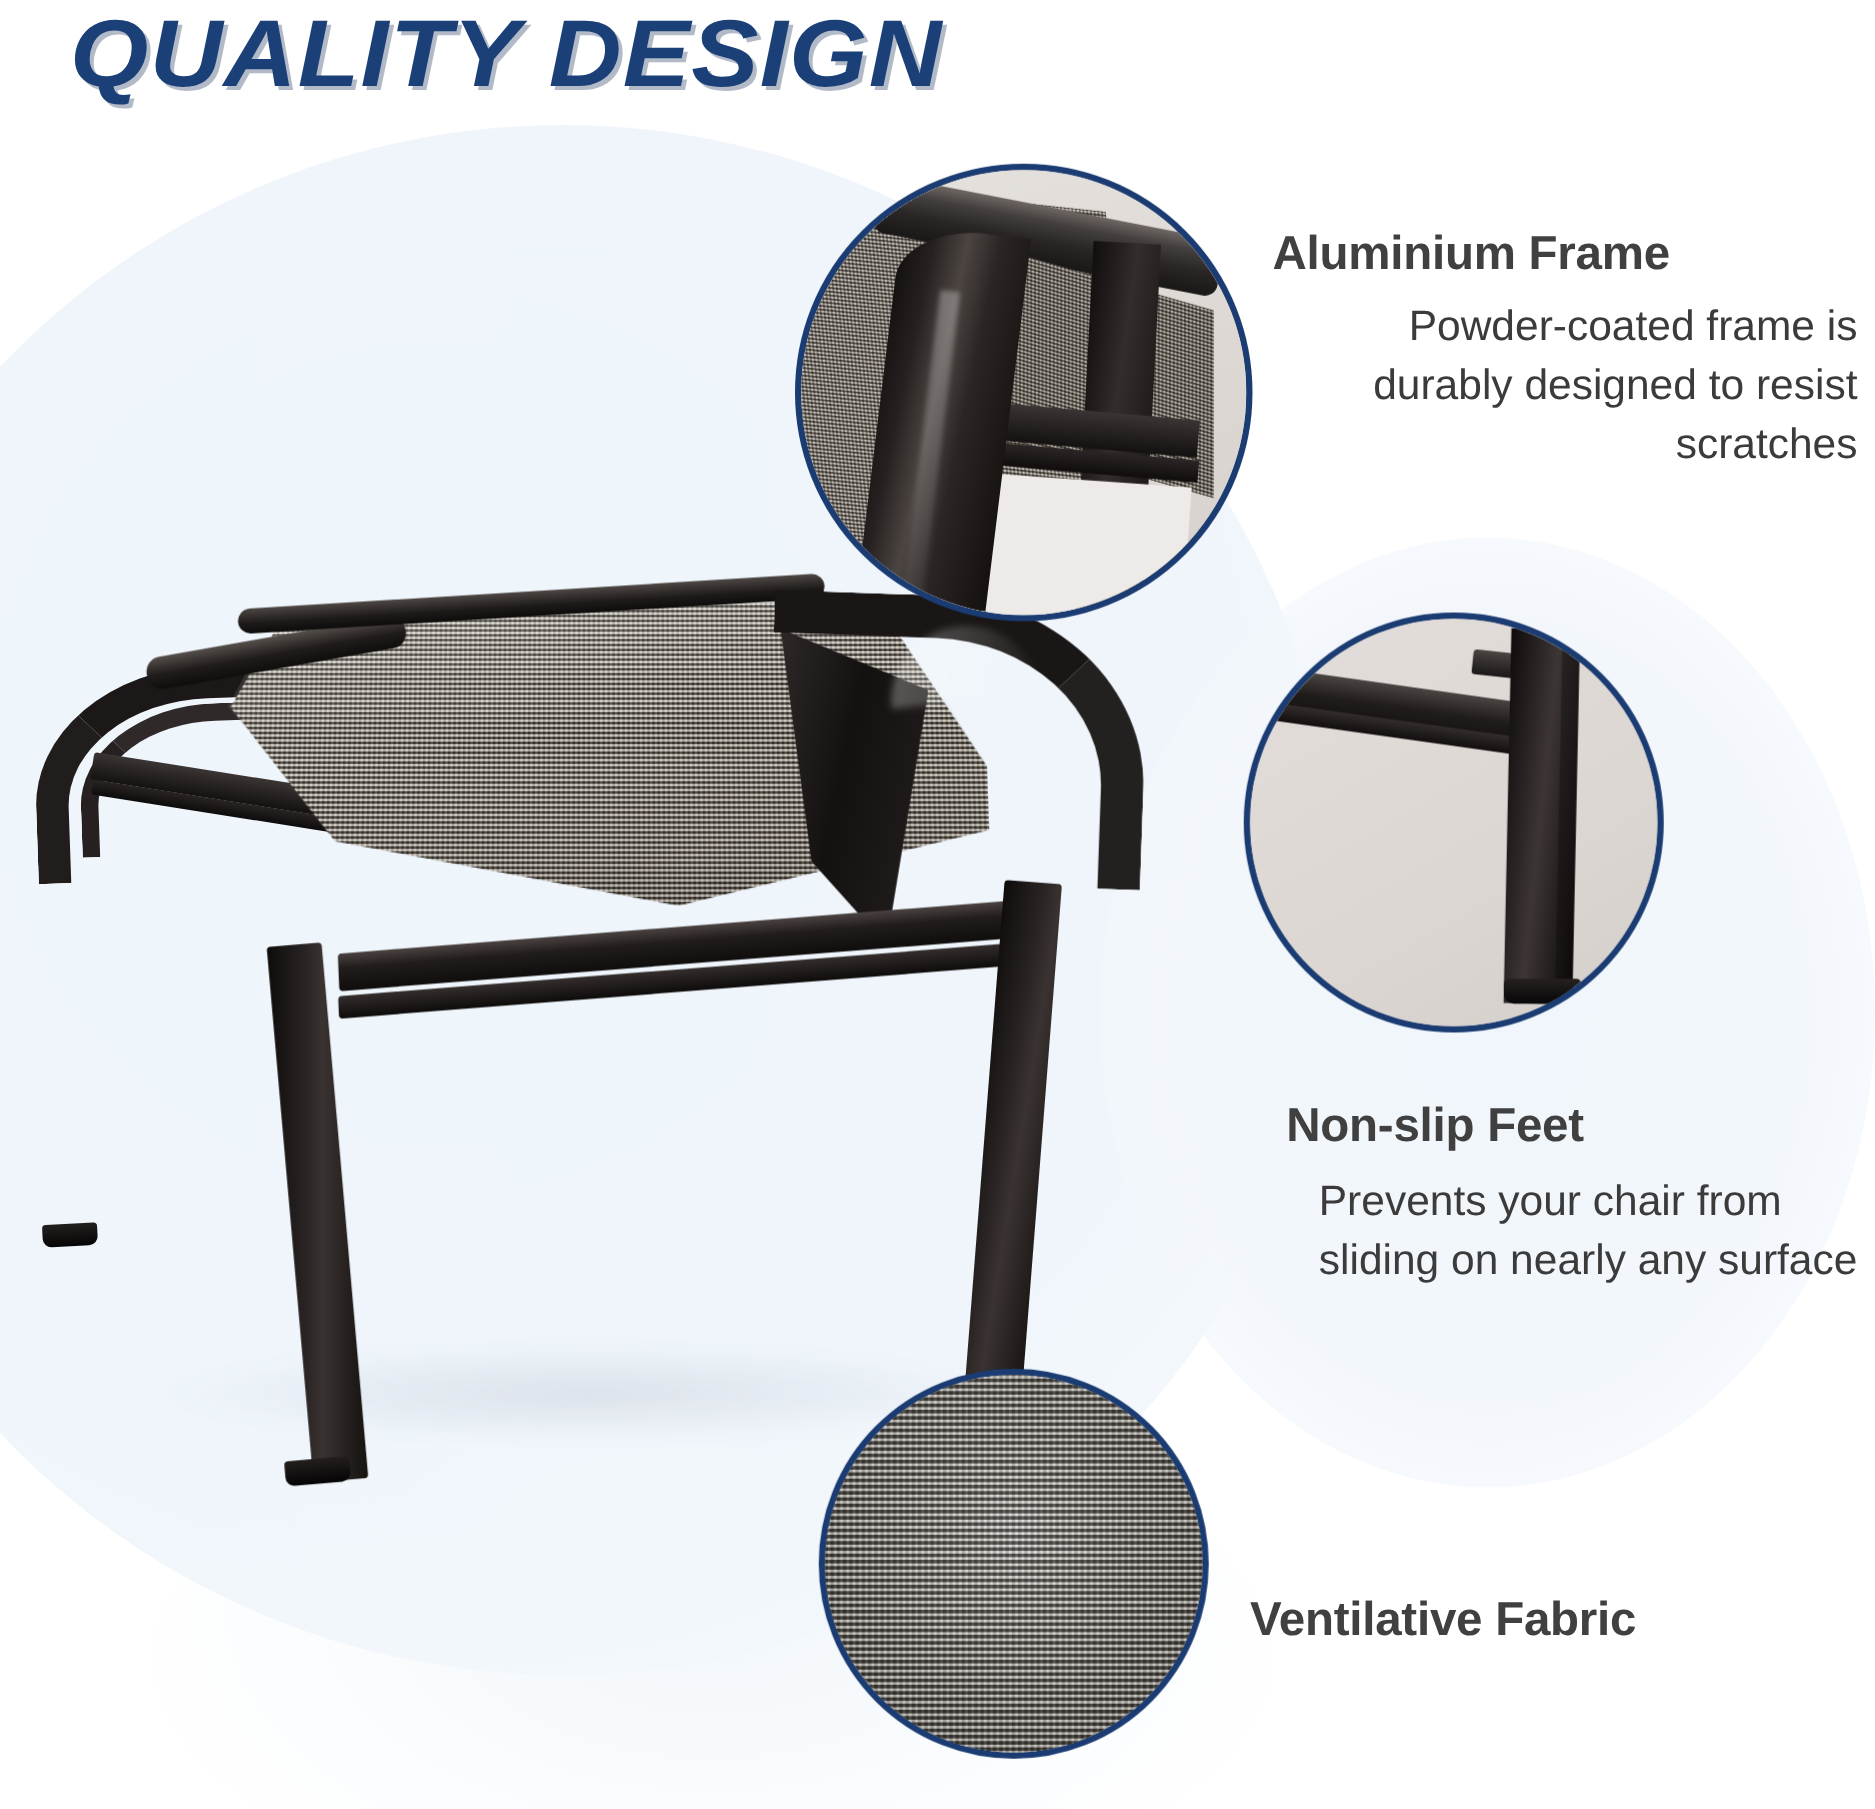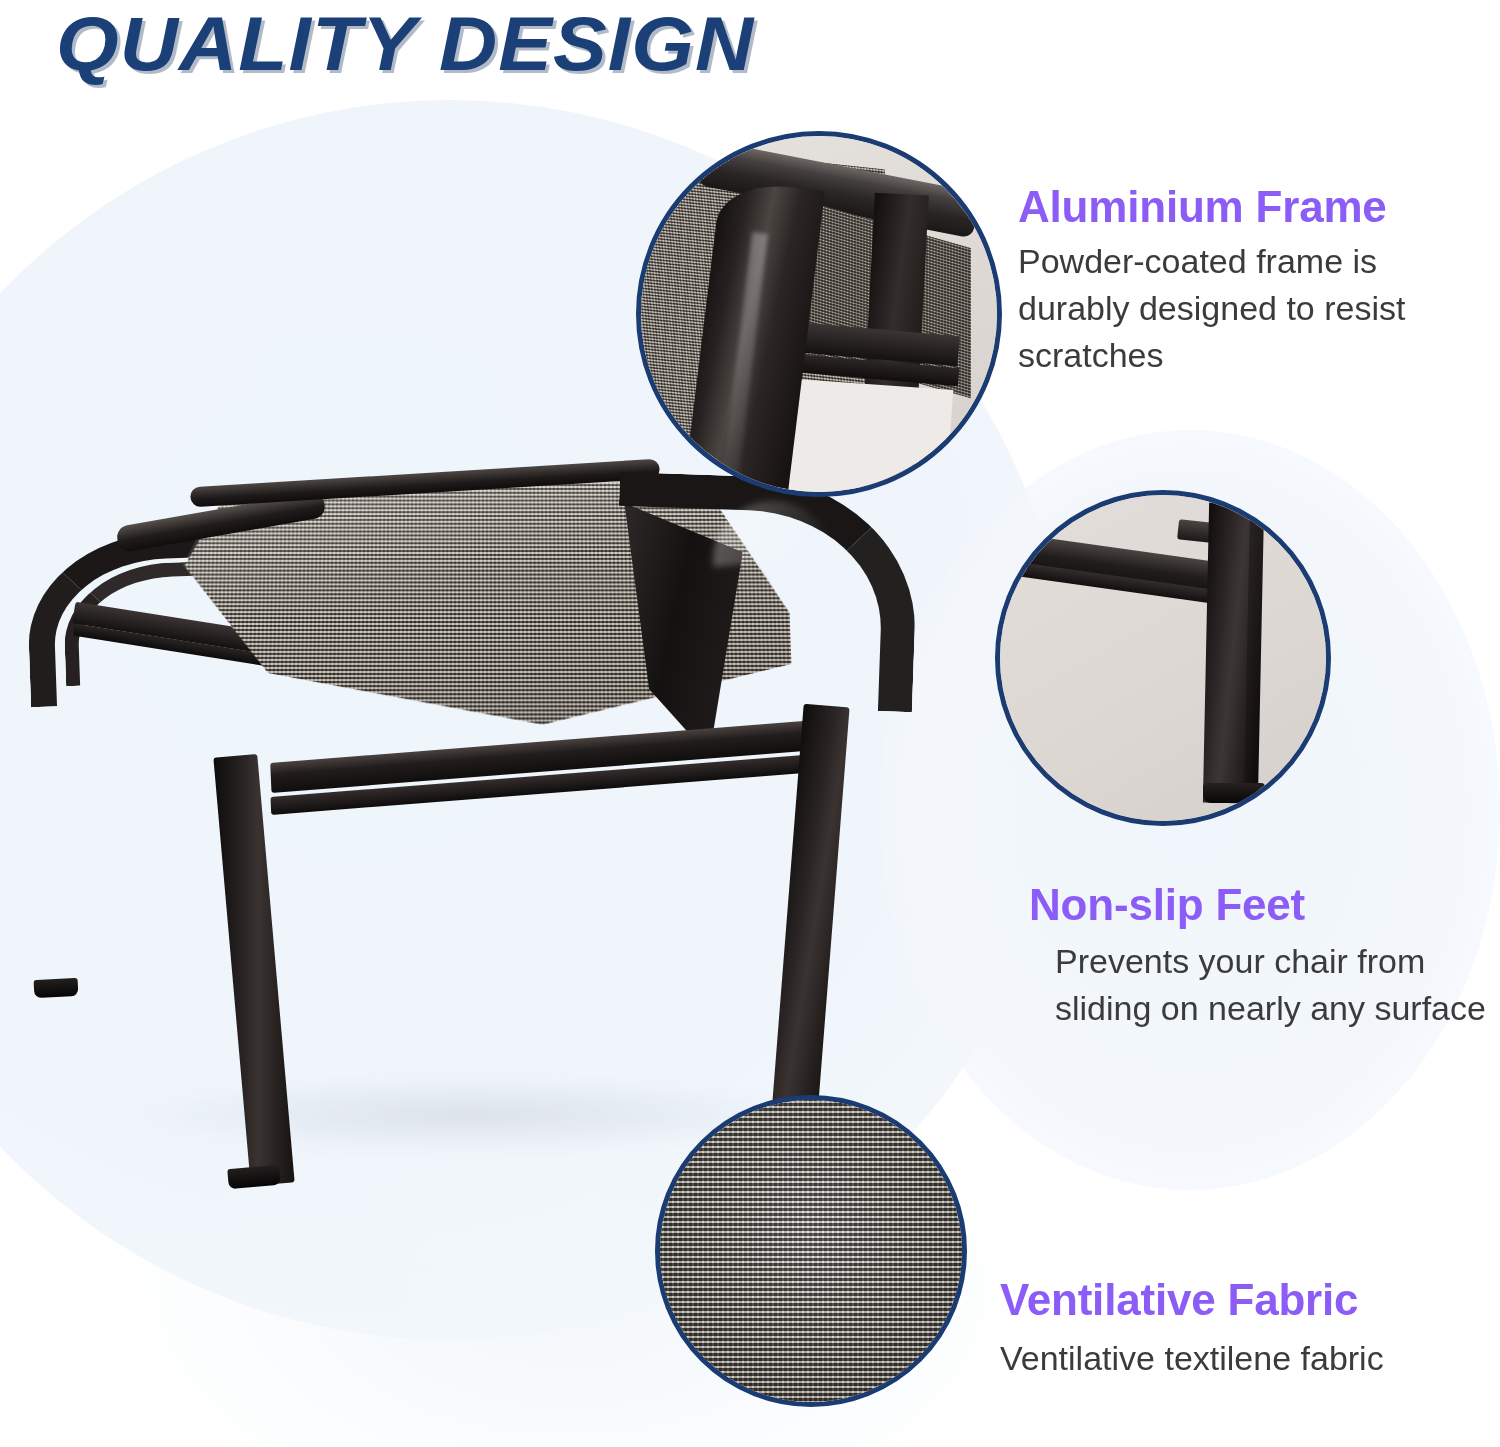--- a/index.html
+++ b/index.html
@@ -35,30 +35,30 @@
     letter-spacing:1px;
     color:#1b4077;
     text-shadow:3px 3px 0 rgba(21,45,84,.33);
     white-space:nowrap;
     transform:scaleX(1.06);transform-origin:left center;
   }
 
   
   .feature-head{
     position:absolute;
-    font-size:44px;font-weight:bold;color:#8b5cf6;
+    font-size:38px;font-weight:bold;color:#404040;
     letter-spacing:-0.2px;white-space:nowrap;
   }
   .feature-body{
     position:absolute;
     font-size:34px;line-height:47px;color:#3b3b3b;
   }
 
   #head-1{left:1018px;top:182px;}
-  #body-1{left:1018px;top:238px;width:468px;}
+  #body-1{left:1018px;top:238px;width:468px;text-align:right;}
   #head-2{left:1029px;top:880px;}
   #body-2{left:1055px;top:938px;width:452px;}
   #head-3{left:1000px;top:1275px;}
   #body-3{left:1000px;top:1335px;width:500px;}
 
   
   .callout{
     position:absolute;border-radius:50%;overflow:hidden;
     border:5px solid #1a3c72;
     box-sizing:border-box;
@@ -353,15 +353,14 @@
 
   <div class="feature-head" id="head-2">Non-slip Feet</div>
   <div class="feature-body" id="body-2">Prevents your chair from sliding on nearly any surface</div>
 
   <div class="callout" id="callout-fabric">
     <div id="co3-fabric"></div>
     <div id="co3-shade"></div>
   </div>
 
   <div class="feature-head" id="head-3">Ventilative Fabric</div>
-  <div class="feature-body" id="body-3">Ventilative textilene fabric</div>
 
 </div>
 
 </body></html>

